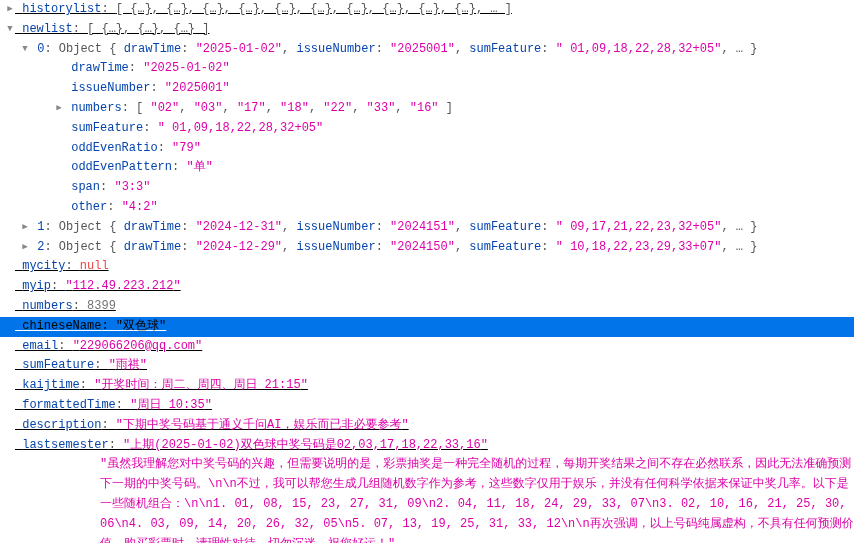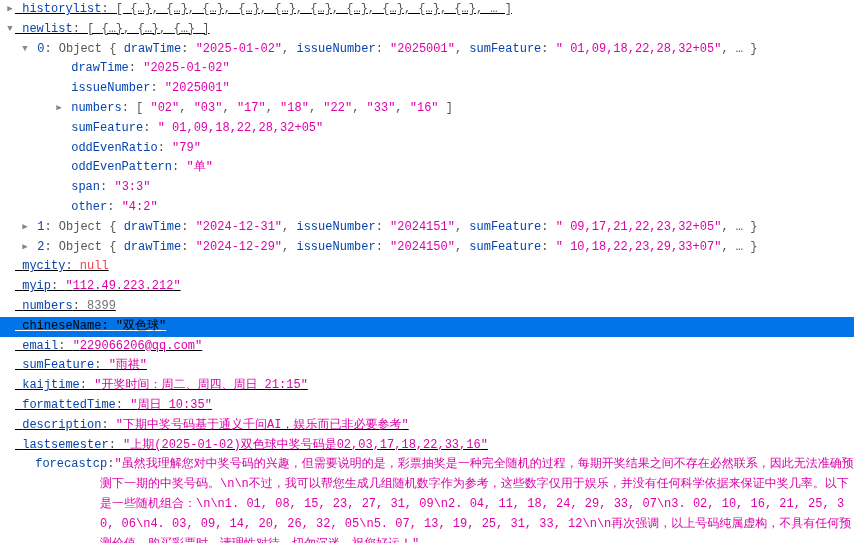--- a/index.html
+++ b/index.html
@@ -169,18 +169,14 @@
   <span class="toggle-spacer"></span>
   <span class="key">description</span><span class="punct">: </span><span class="str">"<span>下期中奖号码基于通义千问AI，娱乐而已非必要参考</span>"</span>
 </div>
 
 <div class="row indent0">
   <span class="toggle-spacer"></span>
   <span class="key">lastsemester</span><span class="punct">: </span><span class="str">"<span>上期(2025-01-02)双色球中奖号码是02,03,17,18,22,33,16</span>"</span>
 </div>
 
 <div class="forecast-row clearfix">
-  <span class="forecast-key">
-    <span class="toggle-spacer"></span>
-    <span class="key">forecastcp</span><span class="punct">: </span>
-  </span>
   <span class="forecast-val str">"<span>虽然我理解您对中奖号码的兴趣，但需要说明的是，彩票抽奖是一种完全随机的过程，每期开奖结果之间不存在必然联系，因此无法准确预测下一期的中奖号码。\n\n不过，我可以帮您生成几组随机数字作为参考，这些数字仅用于娱乐，并没有任何科学依据来保证中奖几率。以下是一些随机组合：\n\n1. 01, 08, 15, 23, 27, 31, 09\n2. 04, 11, 18, 24, 29, 33, 07\n3. 02, 10, 16, 21, 25, 30, 06\n4. 03, 09, 14, 20, 26, 32, 05\n5. 07, 13, 19, 25, 31, 33, 12\n\n再次强调，以上号码纯属虚构，不具有任何预测价值。购买彩票时，请理性对待，切勿沉迷。祝您好运！</span>"</span>
 </div>
 
 </body></html>

